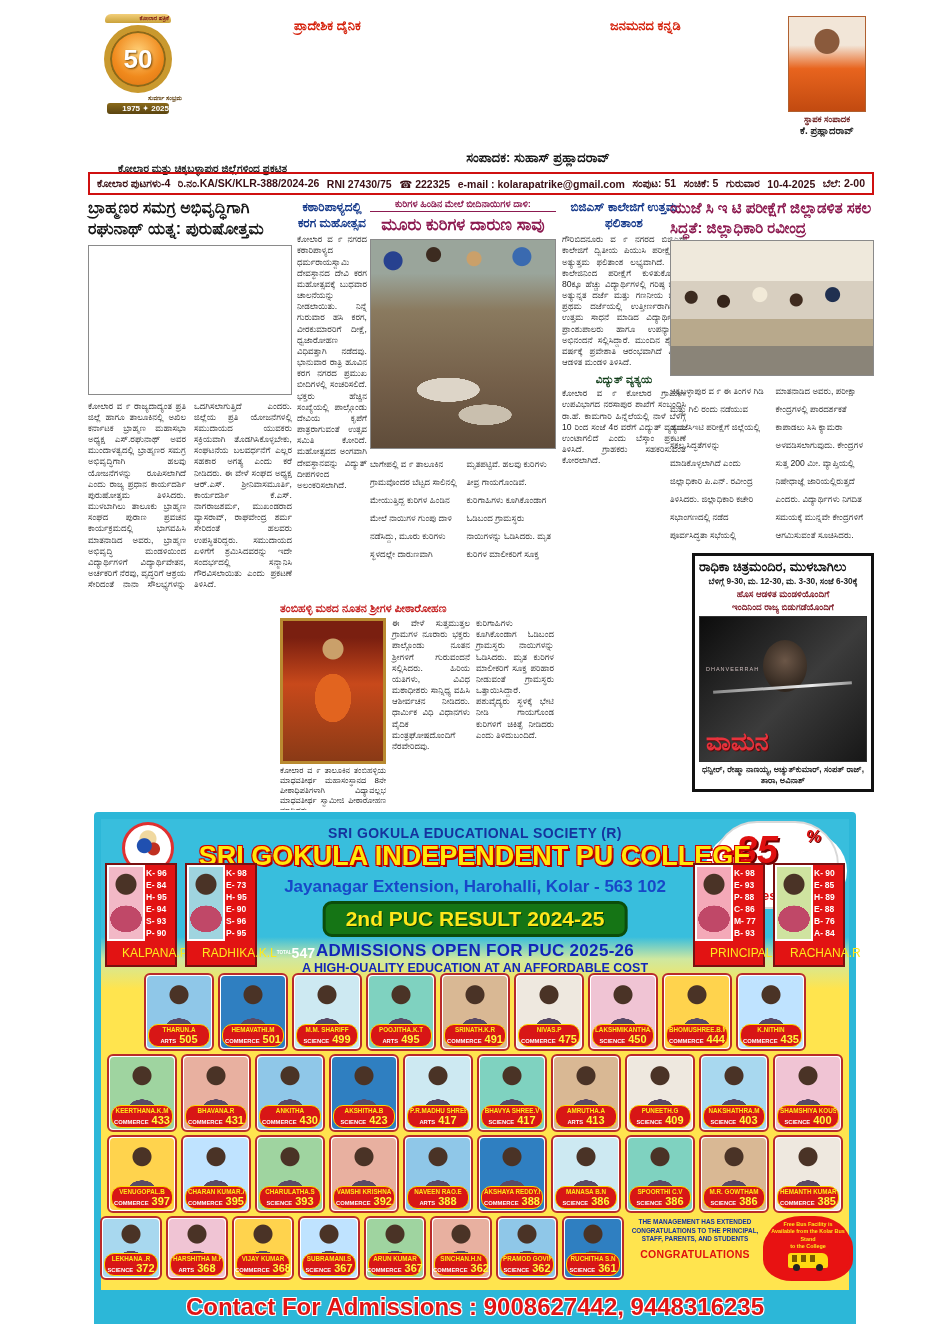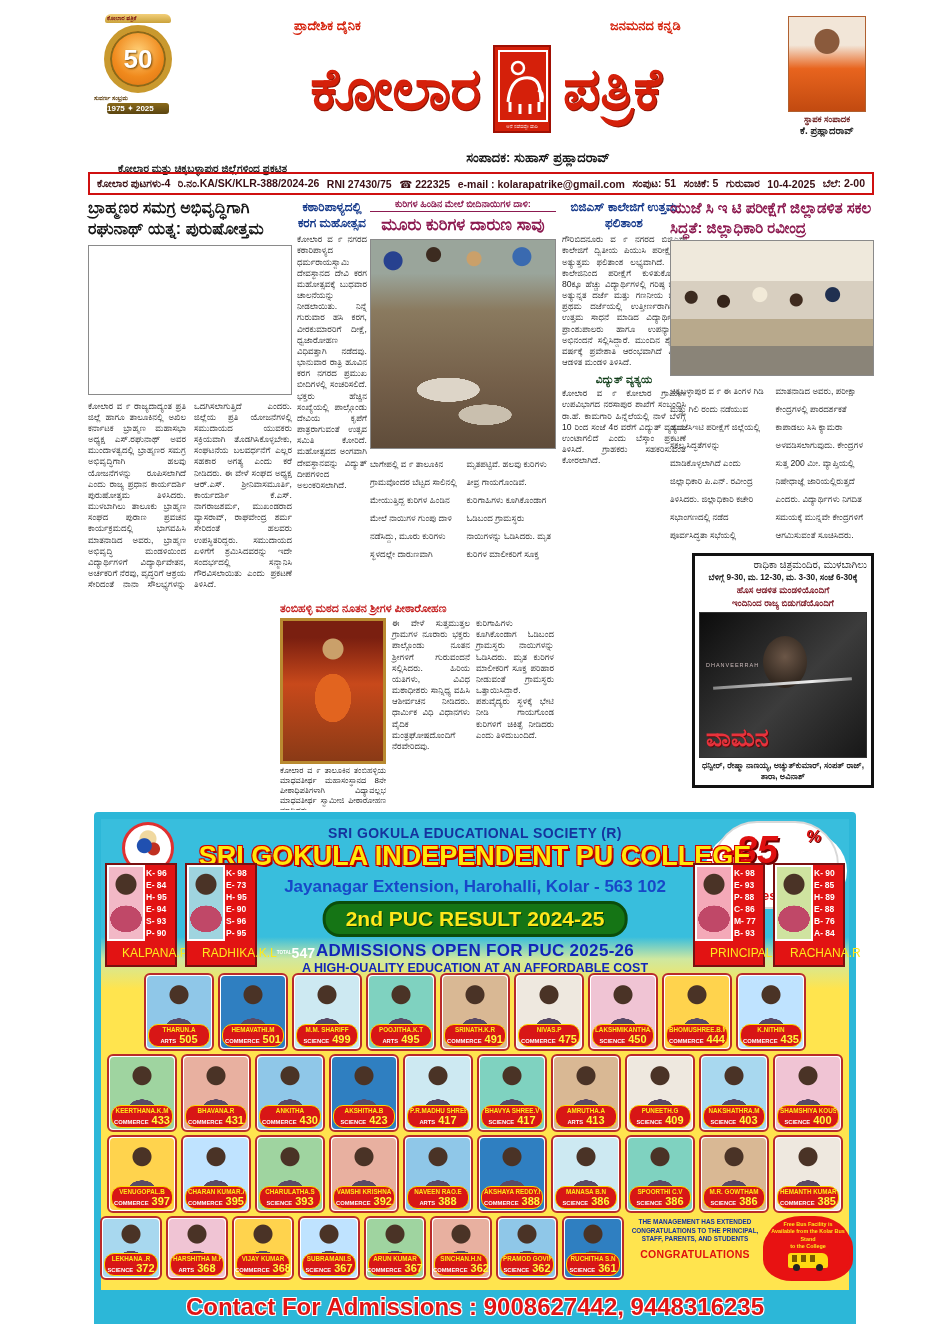--- a/index.html
+++ b/index.html
@@ -2,21 +2,21 @@
 <html><head>
 <meta charset="utf-8">
 <style>
   html,body{margin:0;padding:0;background:#e8e8e8;}
   .page{position:relative;width:945px;height:1337px;background:#fff;margin:0 auto;
         font-family:"Liberation Sans","DejaVu Sans",sans-serif;overflow:hidden;}
   [data-name]{box-sizing:border-box;}
 
   
   .masthead{position:absolute;left:88px;top:14px;width:786px;height:156px;}
-  .logo{position:absolute;left:6px;top:0;width:88px;height:134px;text-align:left;}
+  .logo{position:absolute;left:6px;top:0;width:88px;height:134px;text-align:right;}
   .logo-top{font-size:6px;font-weight:bold;color:#7a1212;background:linear-gradient(#f3cf7a,#caa23a);
             border-radius:6px 6px 2px 2px;padding:1px 2px;width:66px;margin:0 auto;}
   .ring{width:68px;height:68px;margin:2px auto;border:6px solid #c9992e;border-radius:50%;
         background:radial-gradient(circle at 50% 38%,#ffd27a,#f08a1d 55%,#d86d10);
         display:flex;align-items:center;justify-content:center;box-shadow:0 0 0 2px #8a6a1a inset;}
   .ring .num{font-size:26px;font-weight:bold;color:#fff;text-shadow:1px 1px 2px #7a4a08;}
   .logo-mid{font-size:6px;font-weight:bold;color:#5a3a08;margin-top:1px;}
   .logo-years{font-size:8px;font-weight:bold;color:#fff;background:linear-gradient(#8a6a1a,#5a4410);
               border-radius:3px;width:62px;margin:1px auto;padding:1px 0;}
   .tag{position:absolute;top:4px;font-size:13px;font-weight:bold;color:#d5200a;}
@@ -95,21 +95,21 @@
   .photo5{height:136px;margin-top:3px;background:
      radial-gradient(circle at 10% 42%,#3c2b20 0 6px,rgba(0,0,0,0) 7px),
      radial-gradient(circle at 26% 45%,#35241a 0 6px,rgba(0,0,0,0) 7px),
      radial-gradient(circle at 44% 40%,#f2ead8 0 7px,rgba(0,0,0,0) 8px),
      radial-gradient(circle at 62% 44%,#402c1f 0 6px,rgba(0,0,0,0) 7px),
      radial-gradient(circle at 80% 40%,#203050 0 7px,rgba(0,0,0,0) 8px),
      linear-gradient(180deg,#efe9dc 0 30%,#d8cfc0 30% 58%,#b8a98c 58% 78%,#8a8478 78% 100%);}
   .c5 .cols2{margin-top:4px;height:168px;overflow:hidden;column-count:2;column-gap:7px;}
   
   .cinema{width:182px;margin-left:auto;margin-top:5px;border:3px solid #111;background:#fff;padding:3px 4px;}
-  .cin-theatre{font-size:10px;font-weight:normal;color:#0d0d0d;text-align:right;}
+  .cin-theatre{font-size:13px;font-weight:bold;color:#0d0d0d;text-align:left;}
   .cin-times{font-size:8.3px;font-weight:bold;color:#222;text-align:center;margin-top:1px;}
   .cin-line{font-size:8.8px;font-weight:bold;color:#7a1420;text-align:center;margin-top:2px;}
   .poster{position:relative;height:146px;margin-top:3px;border:1px solid #333;
           background:linear-gradient(135deg,#0c0c0c,#3c3c3c 55%,#171717);text-align:center;}
   .poster .face{position:absolute;left:38%;top:16%;width:44px;height:52px;border-radius:50%;
           background:radial-gradient(circle at 50% 40%,#6b5647,#30261e 75%);}
   .poster .knife{position:absolute;top:48%;left:8%;width:84%;height:3px;
           background:linear-gradient(90deg,#888,#eee 70%,#999);transform:rotate(-4deg);}
   .poster .actor{position:absolute;left:6px;top:34%;font-size:5.5px;color:#cbb;letter-spacing:1px;}
   .poster .mtitle{position:absolute;left:6px;bottom:4px;font-size:25px;font-weight:bold;color:#e8323c;
@@ -118,21 +118,21 @@
 
   
   .ad{position:absolute;left:94px;top:812px;width:762px;height:512px;border:7px solid #2cb7d8;
       border-radius:4px;background:linear-gradient(180deg,#38bedd 0 118px,#cfe8a0 140px,#ffe44e 170px,#ffe44e 100%);}
   .ad-abs{position:absolute;left:0;right:0;text-align:center;}
   .soc{top:6px;font-size:14px;font-weight:bold;color:#15339e;letter-spacing:.4px;}
   .col-name{top:22px;font-size:27px;font-weight:bold;color:#ffe80a;
      text-shadow:-1px -1px 0 #d40000,1px -1px 0 #d40000,-1px 1px 0 #d40000,2px 2px 0 #b00000;}
   .addr{top:58px;font-size:17px;font-weight:bold;color:#1748c8;}
   .result-box{position:absolute;top:82px;left:50%;transform:translateX(-50%);
-     background:#157515;border:3px solid #0b4d0b;border-radius:17px;padding:3px 20px;
+     background:#157515;border:3px solid #0b4d0b;border-radius:9px;padding:3px 20px;
      font-size:21px;font-weight:bold;color:#ffe81c;text-shadow:1px 1px 0 #063906;white-space:nowrap;}
   .adm{top:122px;font-size:17px;font-weight:bold;color:#1226b8;letter-spacing:.3px;}
   .qual{top:142px;font-size:12.5px;font-weight:bold;color:#1226b8;}
   .emblem{position:absolute;left:14px;top:3px;width:66px;text-align:center;}
   .emblem .ecirc{width:46px;height:46px;margin:0 auto;border-radius:50%;border:3px solid #e03030;
      background:radial-gradient(circle at 42% 45%,#2050b0 0 7px,rgba(0,0,0,0) 8px),
                 radial-gradient(circle at 62% 52%,#c03020 0 6px,rgba(0,0,0,0) 7px),
                 radial-gradient(circle at 50% 30%,#f0d8a0 0 8px,rgba(0,0,0,0) 9px),#fff;}
   .emblem .erib{height:8px;width:58px;margin:1px auto 0;background:#e03030;border-radius:4px;}
   .badge{position:absolute;right:10px;top:2px;width:126px;height:88px;}
@@ -200,34 +200,20 @@
     <div class="logo" data-name="anniversary-50-logo-icon">
       <div class="logo-top" data-name="logo-top-banner">ಕೋಲಾರ ಪತ್ರಿಕೆ</div>
       <div class="ring" data-name="golden-jubilee-ring-icon">
         <div class="num" data-name="logo-number">50</div>
       </div>
       <div class="logo-mid" data-name="logo-middle-text">ಸುವರ್ಣ ಸಂಭ್ರಮ</div>
       <div class="logo-years" data-name="logo-years">1975 ✦ 2025</div>
     </div>
     <div class="tag tag-l" data-name="tagline-left">ಪ್ರಾದೇಶಿಕ ದೈನಿಕ</div>
     <div class="tag tag-r" data-name="tagline-right">ಜನಮನದ ಕನ್ನಡಿ</div>
-    <div class="title-row" data-name="newspaper-title">
-      <span class="tword" data-name="title-word-1">ಕೋಲಾರ</span>
-      <span class="eleph" data-name="elephant-emblem-icon">
-        <svg width="50" height="72" viewBox="0 0 50 72" data-name="elephant-drawing-icon">
-          <rect x="1" y="1" width="48" height="70" fill="none" stroke="#fff" stroke-width="2"></rect>
-          <path d="M10 52 q2 -22 16 -24 q14 -2 16 12 l1 12" fill="none" stroke="#fff" stroke-width="3"></path>
-          <path d="M12 52 v10 M22 54 v10 M32 54 v10 M41 52 v10" stroke="#fff" stroke-width="3"></path>
-          <path d="M40 40 q6 2 4 12" fill="none" stroke="#fff" stroke-width="3"></path>
-          <circle cx="20" cy="18" r="6" fill="none" stroke="#fff" stroke-width="2.5"></circle>
-        </svg>
-        <span class="motto" data-name="elephant-motto">ಆನೆ ನಡೆದದ್ದೇ ದಾರಿ</span>
-      </span>
-      <span class="tword" data-name="title-word-2">ಪತ್ರಿಕೆ</span>
-    </div>
     <div class="pubfrom" data-name="published-from-line">ಕೋಲಾರ ಮತ್ತು ಚಿಕ್ಕಬಳ್ಳಾಪುರ ಜಿಲ್ಲೆಗಳಿಂದ ಪ್ರಕಟಿತ</div>
     <div class="editor" data-name="editor-line">ಸಂಪಾದಕ: ಸುಹಾಸ್ ಪ್ರಹ್ಲಾದರಾವ್</div>
     <div class="founder" data-name="founder-block">
       <div class="fphoto" data-name="founder-photo"></div>
       <div class="flabel" data-name="founder-label">ಸ್ಥಾಪಕ ಸಂಪಾದಕ</div>
       <div class="fname" data-name="founder-name">ಕೆ. ಪ್ರಹ್ಲಾದರಾವ್</div>
     </div>
   </header>
 
   <div class="infobar" id="infobar" data-name="issue-info-bar">

